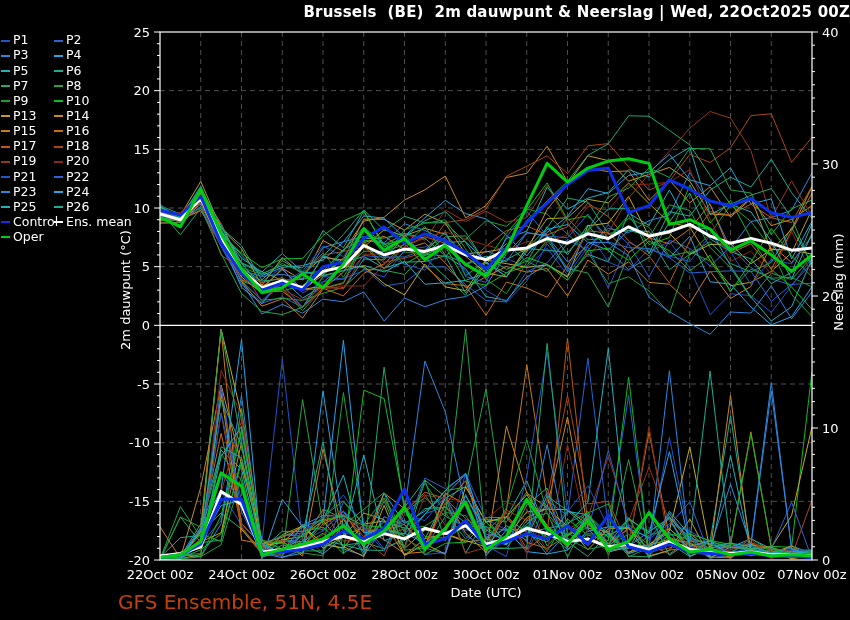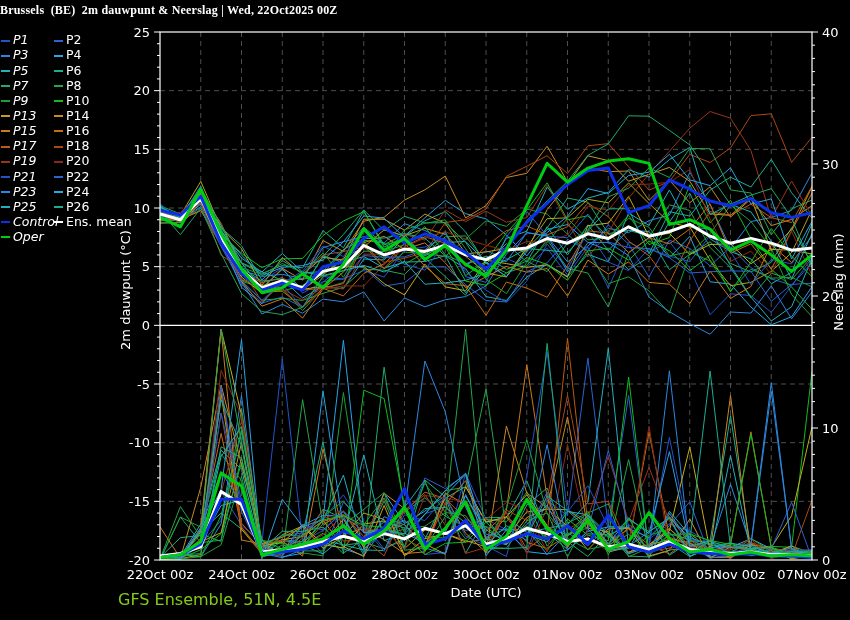--- a/index.html
+++ b/index.html
@@ -1,26 +1,26 @@
 <!DOCTYPE html>
 <html><head>
 <meta charset="utf-8">
 <style>
   html,body{margin:0;padding:0;background:#000;}
   .canvas{position:relative;width:850px;height:620px;background:#000;overflow:hidden;
           font-family:"DejaVu Sans",sans-serif;color:#fff;}
-  .title{position:absolute;top:3px;left:0;right:0;text-align:left;
-         font-size:12px;font-weight:bold;white-space:pre;letter-spacing:.2px;font-family:Liberation Serif, serif;}
+  .title{position:absolute;top:3px;left:0;right:0;text-align:right;
+         font-size:15px;font-weight:bold;white-space:pre;letter-spacing:.2px;}
   #legend{position:absolute;left:1px;top:33px;width:150px;}
   .lrow{display:flex;height:15.15px;align-items:center;}
   .li{display:flex;align-items:center;font-size:12.5px;line-height:1;}
-  .li.c1{width:53px;font-style:italic;}
+  .li.c1{width:53px;}
   .li i{display:inline-block;width:9px;height:2px;margin-right:3px;flex:none;}
   #chart{position:absolute;left:0;top:0;}
-  .footer{position:absolute;font-size:16px;color:#84cc16;}
+  .footer{position:absolute;font-size:20px;color:#c2410c;}
   .footer.fl{left:118px;top:590px;}
   .footer.fr{right:53px;top:590px;}
   svg text{fill:#fff;font-family:"DejaVu Sans",sans-serif;}
 </style>
 </head>
 <body>
 
 <div class="canvas">
   <div class="title">Brussels  (BE)  2m dauwpunt &amp; Neerslag | Wed, 22Oct2025 00Z</div>
   <div id="legend">

